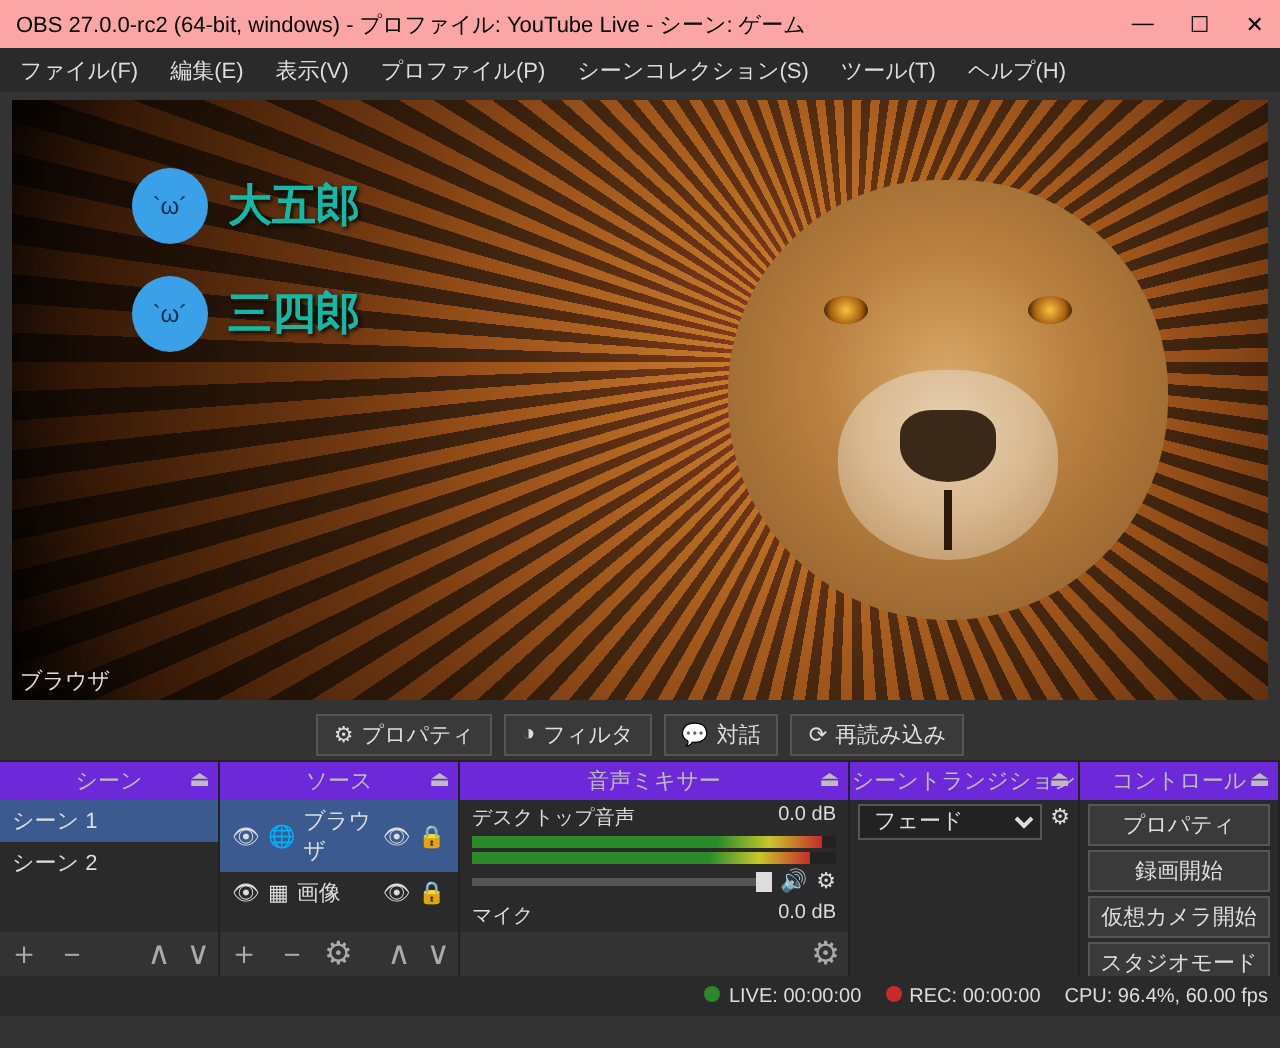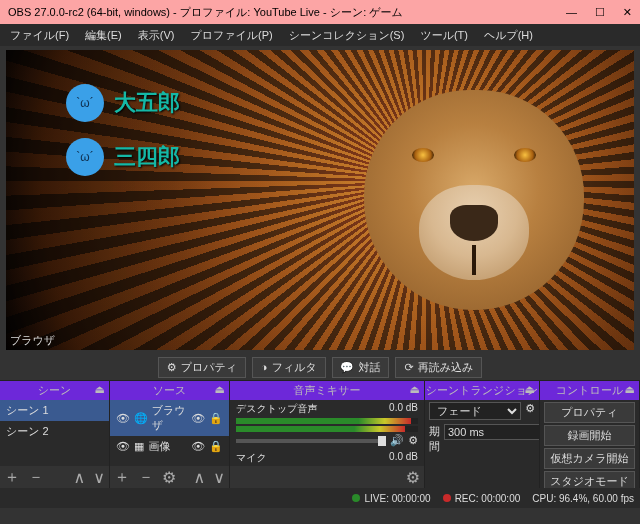--- a/index.html
+++ b/index.html
@@ -194,24 +194,20 @@
       </div>
   </div>
 
   <div class="panel trans" style="width:115px;">
     <div class="hdr"><span>シーントランジション</span><span class="pop">⏏</span></div>
     <div class="body">
       <div class="row">
           <select><option>フェード</option></select>
           <span>⚙</span>
         </div>
-      <div class="row">
-          <span>期間</span>
-          <input value="300 ms" style="">
-        </div>
     </div>
   </div>
 
   <div class="panel controls" style="width:100px;">
     <div class="hdr"><span>コントロール</span><span class="pop">⏏</span></div>
     <div class="body">
       <div class="cbtn">プロパティ</div>
       <div class="cbtn">録画開始</div>
       <div class="cbtn">仮想カメラ開始</div>
       <div class="cbtn">スタジオモード</div>

